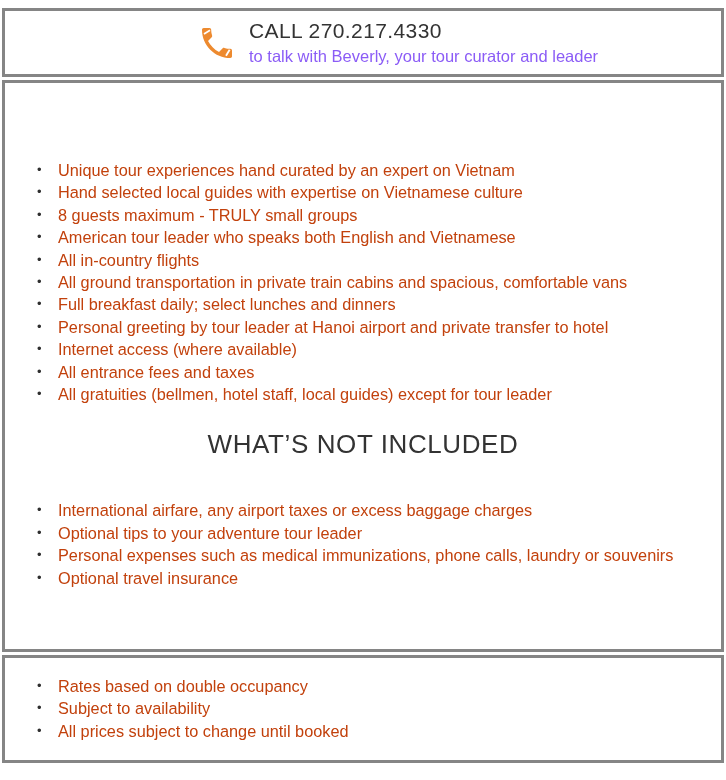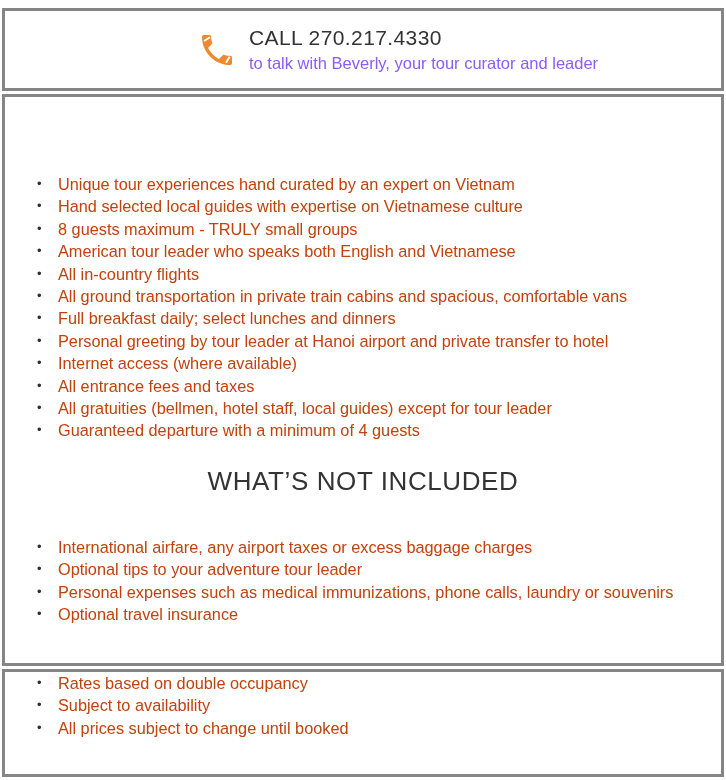--- a/index.html
+++ b/index.html
@@ -23,21 +23,21 @@
   .box {
     box-sizing: border-box;
     margin-left: 2px;
     margin-right: 2px;
     border: 3px solid #858585;
     background: #ffffff;
   }
   
   .header-box {
     margin-top: 8px;
-    height: 83px;
+    height: 69px;
     display: flex;
     align-items: center;
     padding-left: 192px;
   }
   .phone-wrap {
     width: 40px;
     height: 52px;
     display: flex;
     align-items: center;
     justify-content: center;
@@ -92,20 +92,21 @@
     font-weight: 400;
     letter-spacing: 0.6px;
     color: #333333;
     line-height: 26px;
   }
   ul.not-included { margin-top: 42px; }
   
   .footer-box {
     margin-top: 3px;
     height: 108px;
+    padding-top: 17px;
   }
 </style>
 </head>
 <body>
 
 <div class="page">
 
   <div class="box header-box">
     <span class="phone-wrap">
       <svg width="40" height="46" viewBox="0 0 24 24" aria-hidden="true">
@@ -126,21 +127,20 @@
         <li>Hand selected local guides with expertise on Vietnamese culture</li>
         <li>8 guests maximum - TRULY small groups</li>
         <li>American tour leader who speaks both English and Vietnamese</li>
         <li>All in-country flights</li>
         <li>All ground transportation in private train cabins and spacious, comfortable vans</li>
         <li>Full breakfast daily; select lunches and dinners</li>
         <li>Personal greeting by tour leader at Hanoi airport and private transfer to hotel</li>
         <li>Internet access (where available)</li>
         <li>All entrance fees and taxes</li>
         <li>All gratuities (bellmen, hotel staff, local guides) except for tour leader</li>
-        <li>Guaranteed departure with a minimum of 4 guests</li>
       </ul>
     <h2 class="not-heading">WHAT’S NOT INCLUDED</h2>
     <ul class="bullets not-included">
         <li>International airfare, any airport taxes or excess baggage charges</li>
         <li>Optional tips to your adventure tour leader</li>
         <li>Personal expenses such as medical immunizations, phone calls, laundry or souvenirs</li>
         <li>Optional travel insurance</li>
       </ul>
   </div>
 

